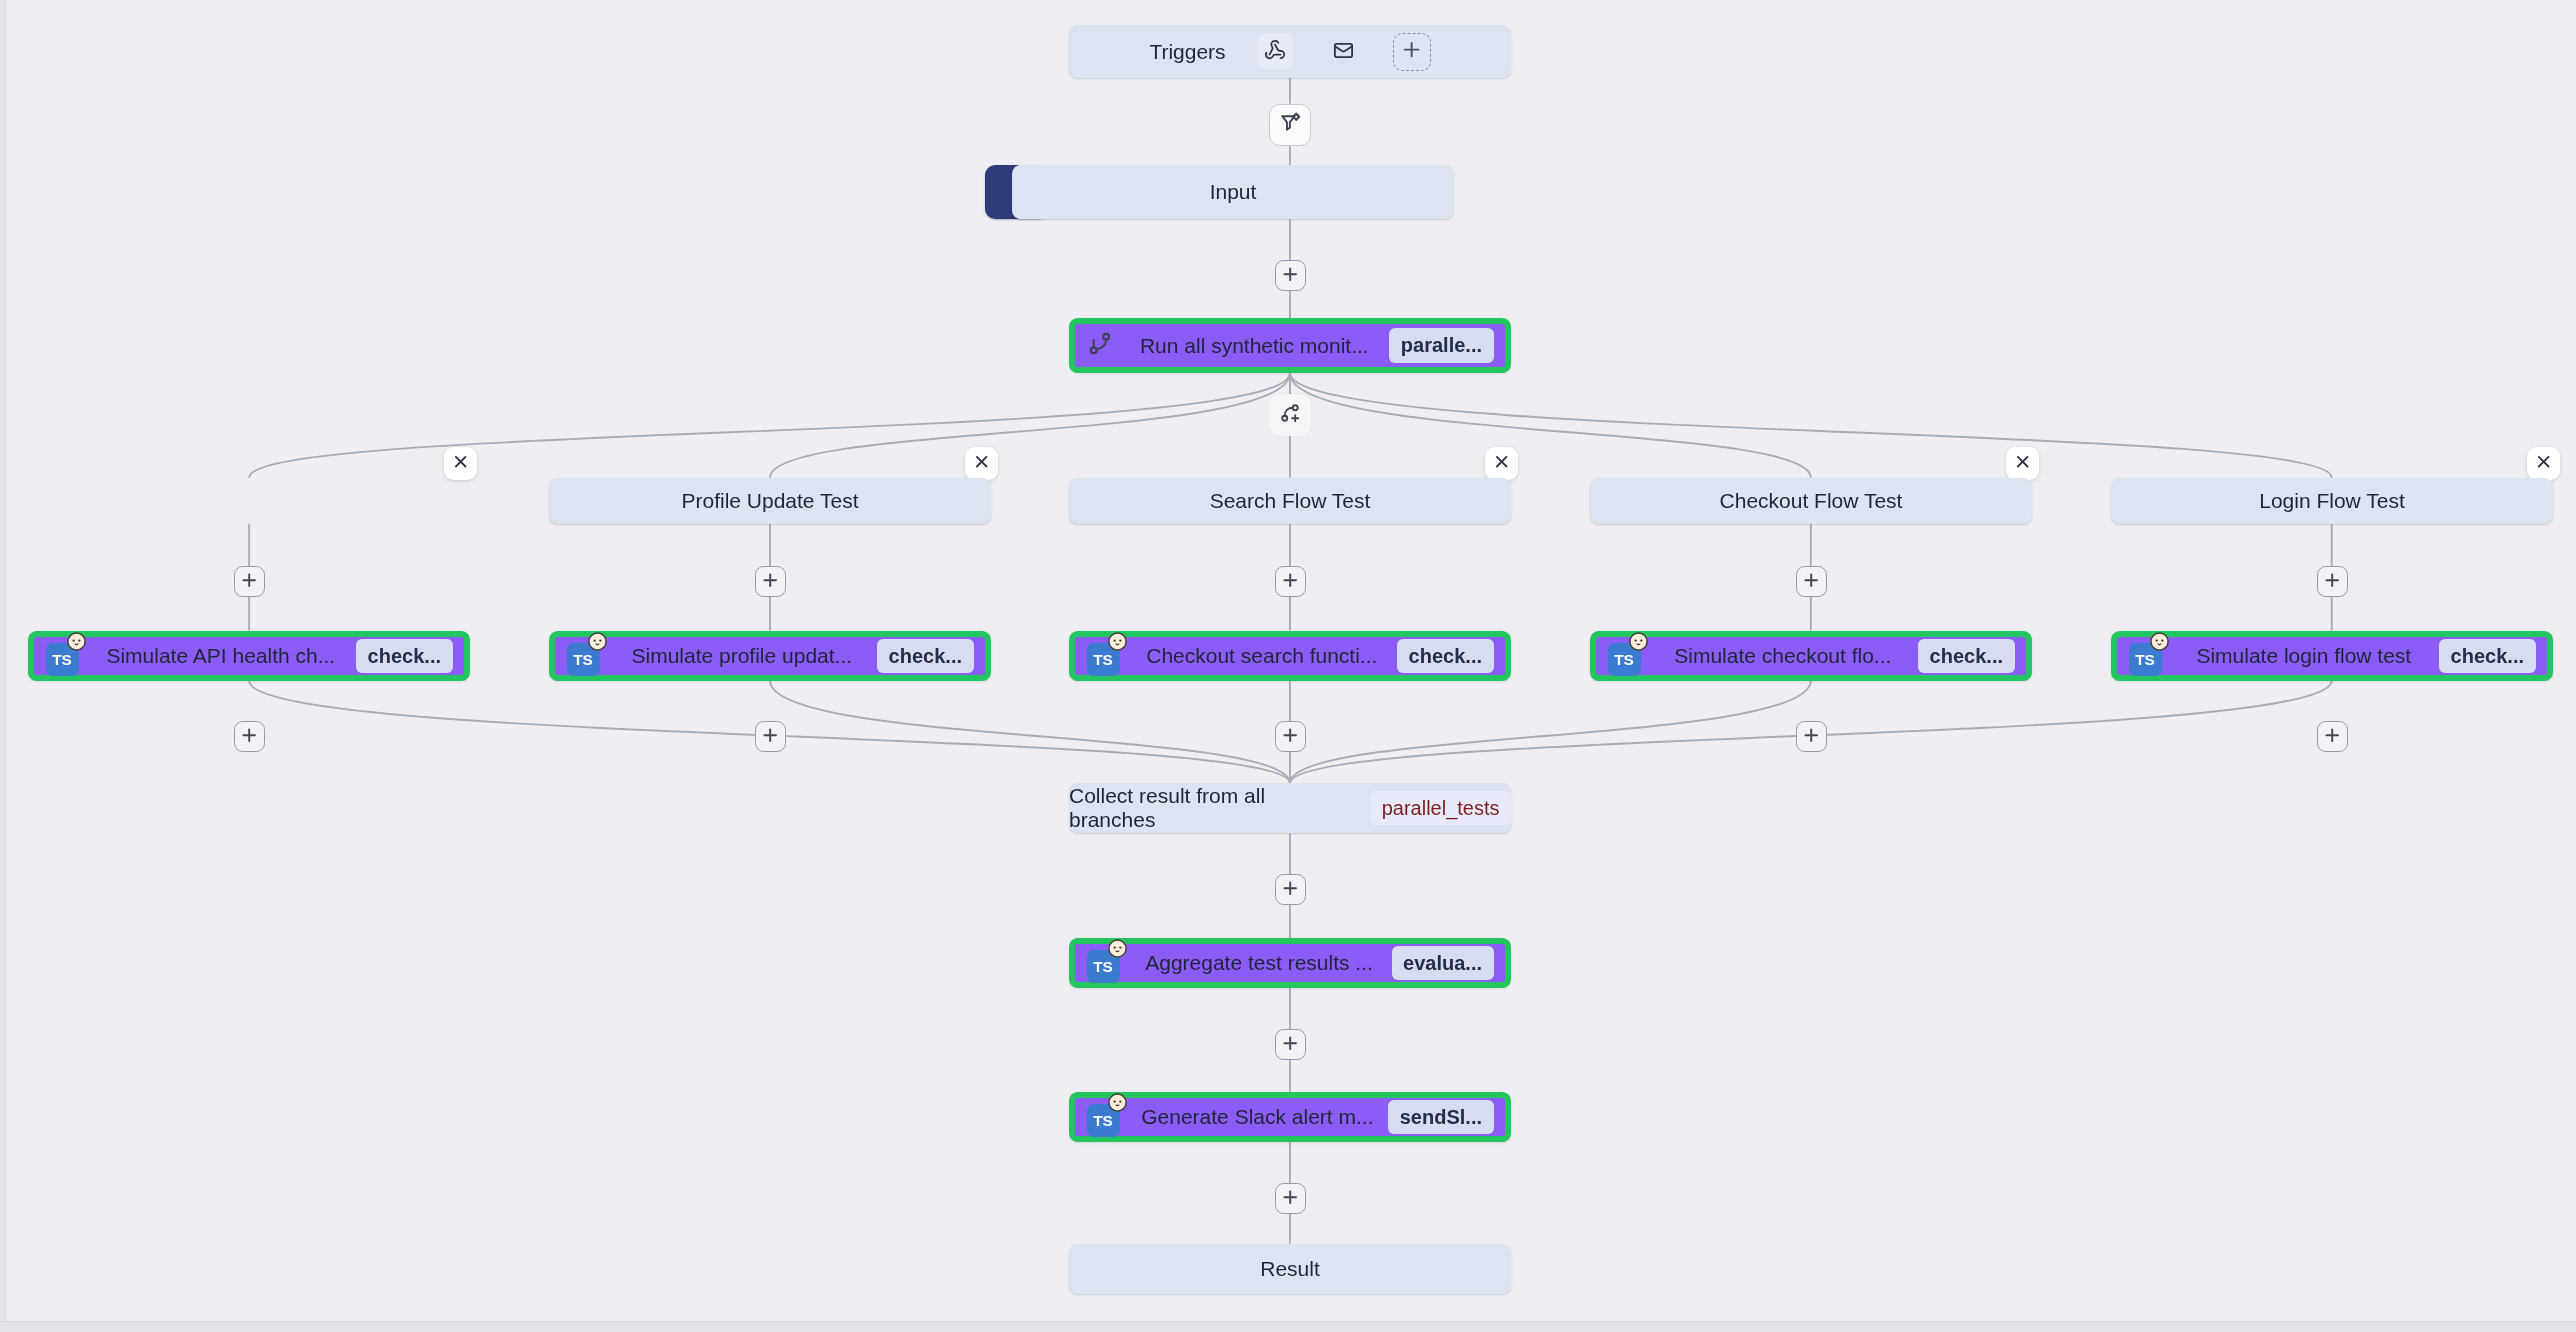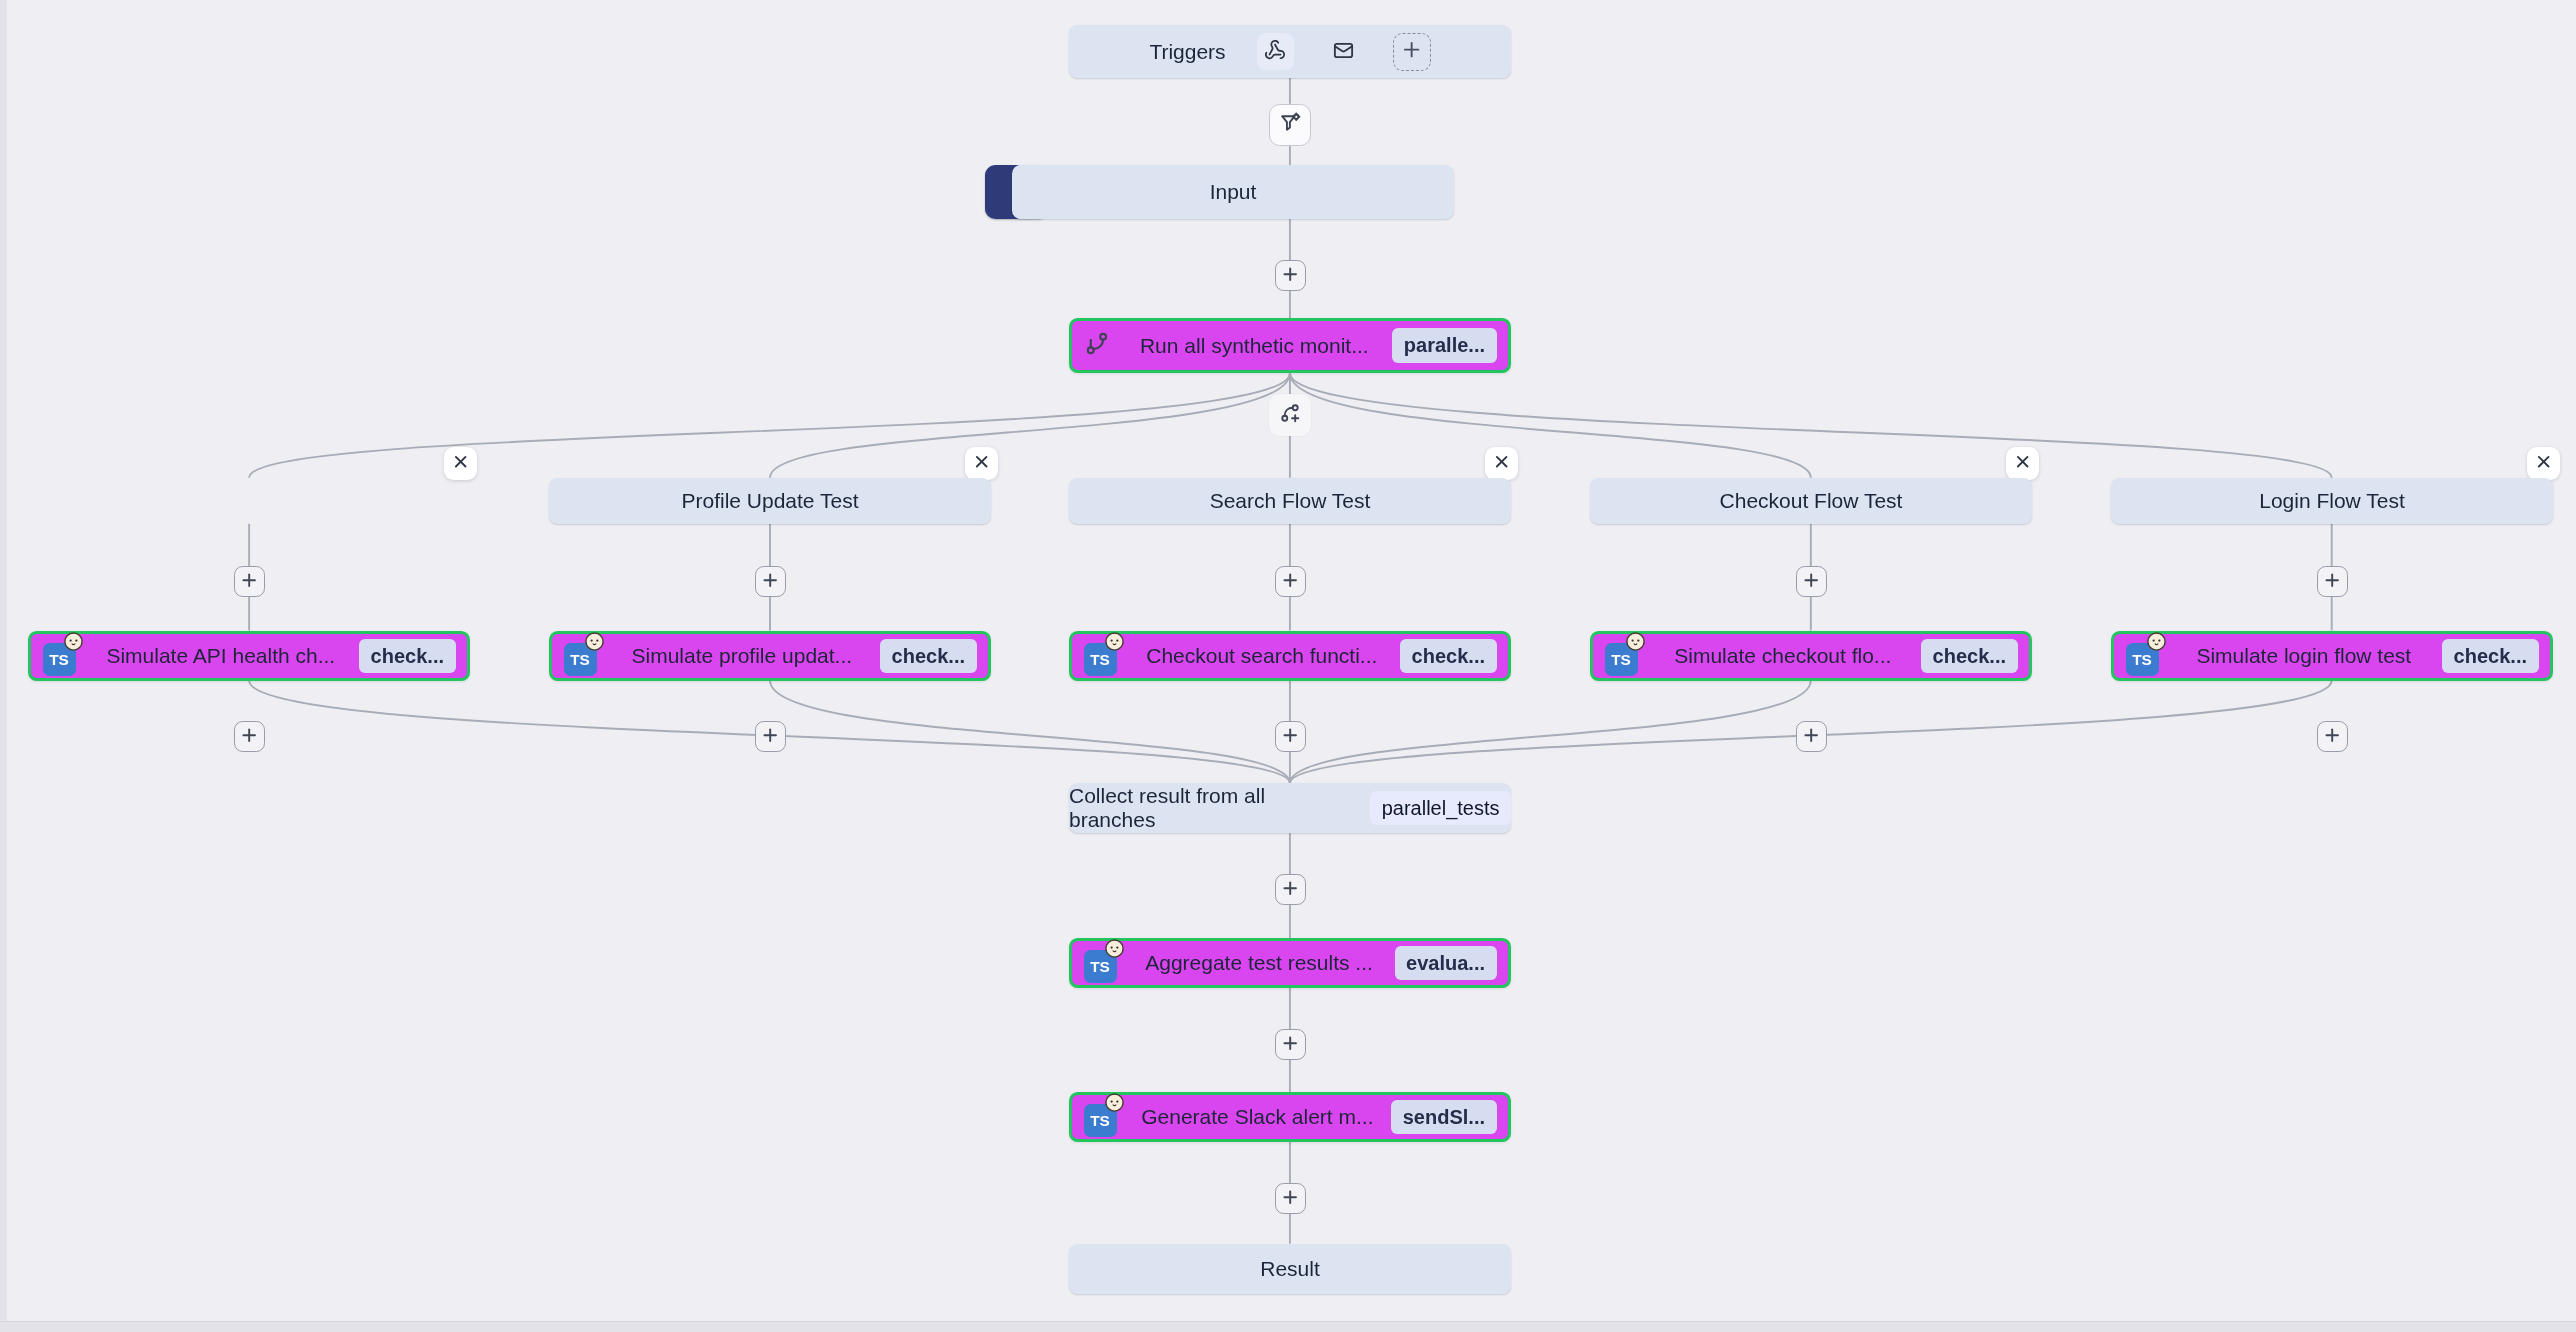--- a/index.html
+++ b/index.html
@@ -15,32 +15,32 @@
   .bluenode{
     position:absolute;width:442px;box-sizing:border-box;
     background:#dce3f1;border-radius:8.7px;
     box-shadow:0 1px 1.9px rgba(30,40,70,.18);
     display:flex;align-items:center;justify-content:center;
     color:#1d2538;font-size:21px;font-weight:500;cursor:pointer;
   }
   
   .whitenode{
     position:absolute;width:442px;box-sizing:border-box;
-    background:#d946ef;border:3px solid #22c55e;border-radius:8.7px;
+    background:#8b5cf6;border:6px solid #22c55e;border-radius:8.7px;
     box-shadow:0 1px 2.9px rgba(20,25,40,.10);
     display:flex;align-items:center;
     color:#1d2538;font-size:21px;font-weight:500;cursor:pointer;
     padding:0 11.5px;
   }
   .whitenode .lbl{flex:1;text-align:center;white-space:nowrap;overflow:hidden;}
   .badge{
     background:#d7ddf0;color:#252d4a;font-weight:700;font-size:20px;
     padding:5.8px 11.5px;border-radius:6px;white-space:nowrap;flex:0 0 auto;
   }
-  .badge.violet{background:#e7eafc;color:#0f172a;font-weight:500;}
+  .badge.violet{background:#e7eafc;color:#7f1d1d;font-weight:500;}
 
   
   .plus{
     position:absolute;width:31px;height:31px;box-sizing:border-box;
     background:#f3f3f7;border:1.9px solid #979ca8;border-radius:8.7px;
     display:flex;align-items:center;justify-content:center;
     padding:0;cursor:pointer;
   }
   
   .xbtn{

